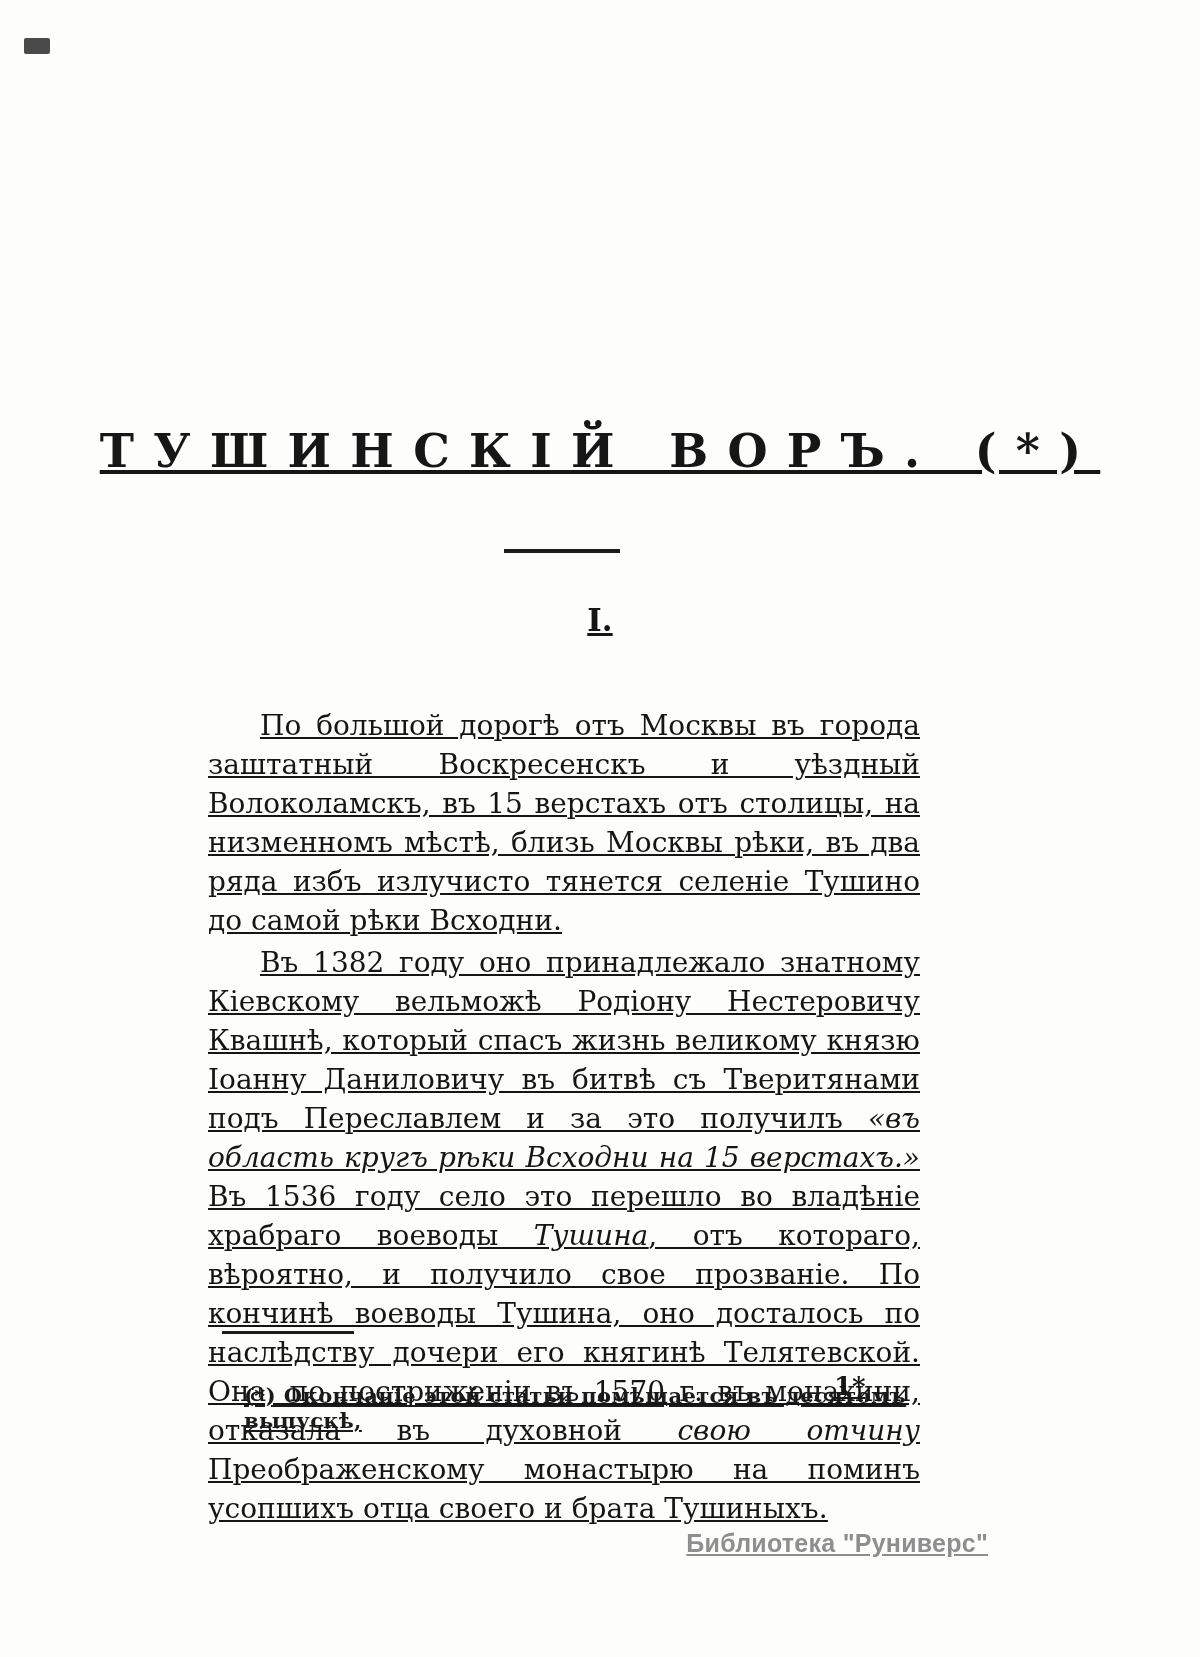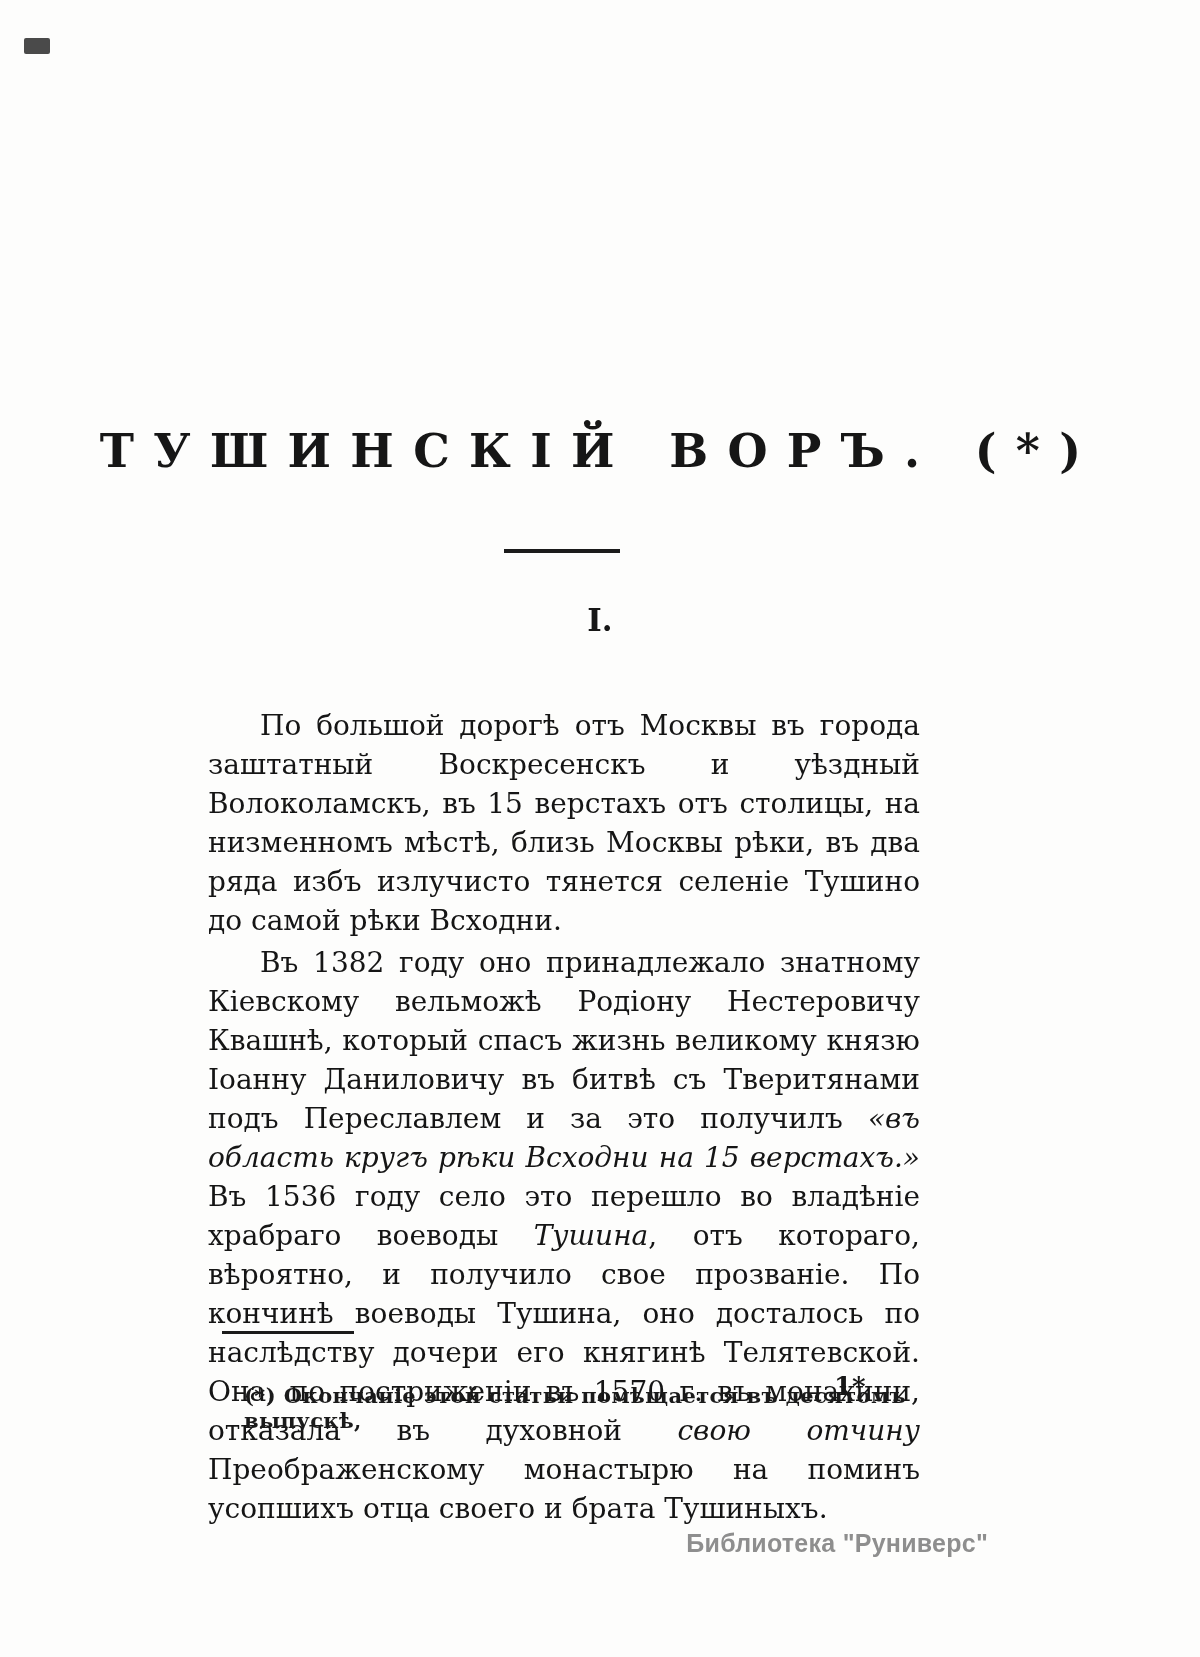--- a/index.html
+++ b/index.html
@@ -1,15 +1,15 @@
 <!DOCTYPE html>
 <html><head>
 <meta charset="utf-8">
 <style>
-  * { margin: 0; padding: 0; box-sizing: border-box; }
+  * { margin: 0; padding: 0; box-sizing: border-box; text-decoration: underline; }
   html, body { width: 1200px; height: 1657px; }
   body {
     background: #fcfcfb;
     color: #141414;
     font-family: "DejaVu Serif", "Liberation Serif", serif;
     position: relative;
     overflow: hidden;
   }
   .page {
     position: absolute;

